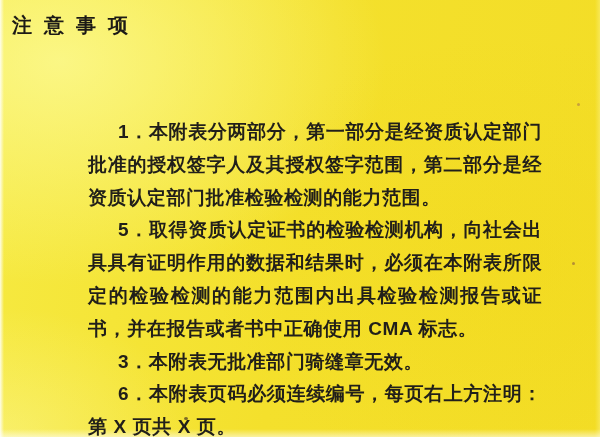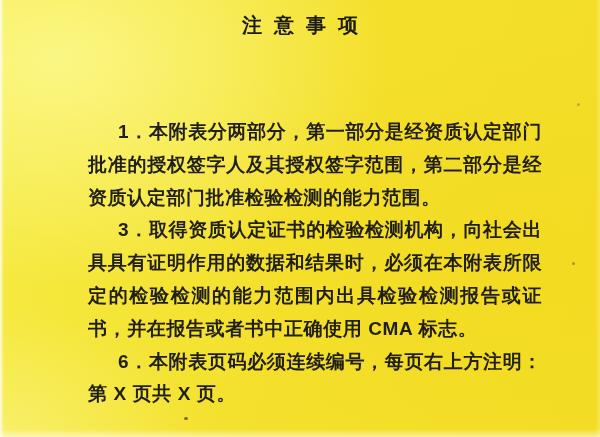--- a/index.html
+++ b/index.html
@@ -21,21 +21,21 @@
       radial-gradient(ellipse 280px 180px at 0% 100%, rgba(252,249,160,0.45), rgba(252,249,160,0) 72%),
       radial-gradient(ellipse 400px 300px at 85% 60%, rgba(242,215,25,0.45), rgba(242,215,25,0) 75%),
       linear-gradient(100deg, #f6ea42 0%, #f4e02c 50%, #f3dd26 100%);
     color: #211f1a;
   }
   .title {
     position: absolute;
     top: 13px;
     left: 0;
     right: 0;
-    text-align: center;
+    text-align: left;
     font-size: 20px;
     line-height: 24px;
     font-weight: 700;
     letter-spacing: 12px;
     text-indent: 12px; 
     color: #1c1a16;
   }
   .body-text {
     position: absolute;
     top: 68px;
@@ -66,21 +66,22 @@
 </style>
 </head>
 <body>
 
 <div class="page">
 
   <div class="title">注意事项</div>
 
   <div class="body-text">
     <p>1．本附表分两部分，第一部分是经资质认定部门批准的授权签字人及其授权签字范围，第二部分是经资质认定部门批准检验检测的能力范围。</p>
-    <p>3．取得资质认定证书的检验检测机构，向社会出具具有证明作用的数据和结果时，必须在本附表所限定的检验检测的能力范围内出具检验检测报告或证书，并在报告或者书中正确使用 CMA 标志。</p>
+    <p>5．取得资质认定证书的检验检测机构，向社会出具具有证明作用的数据和结果时，必须在本附表所限定的检验检测的能力范围内出具检验检测报告或证书，并在报告或者书中正确使用 CMA 标志。</p>
+    <p>3．本附表无批准部门骑缝章无效。</p>
     <p>6．本附表页码必须连续编号，每页右上方注明：第 X 页共 X 页。</p>
   </div>
 
   <div class="speck speck-1"></div>
   <div class="speck speck-2"></div>
   <div class="speck speck-3"></div>
   <div class="speck speck-4"></div>
 
 </div>
 

